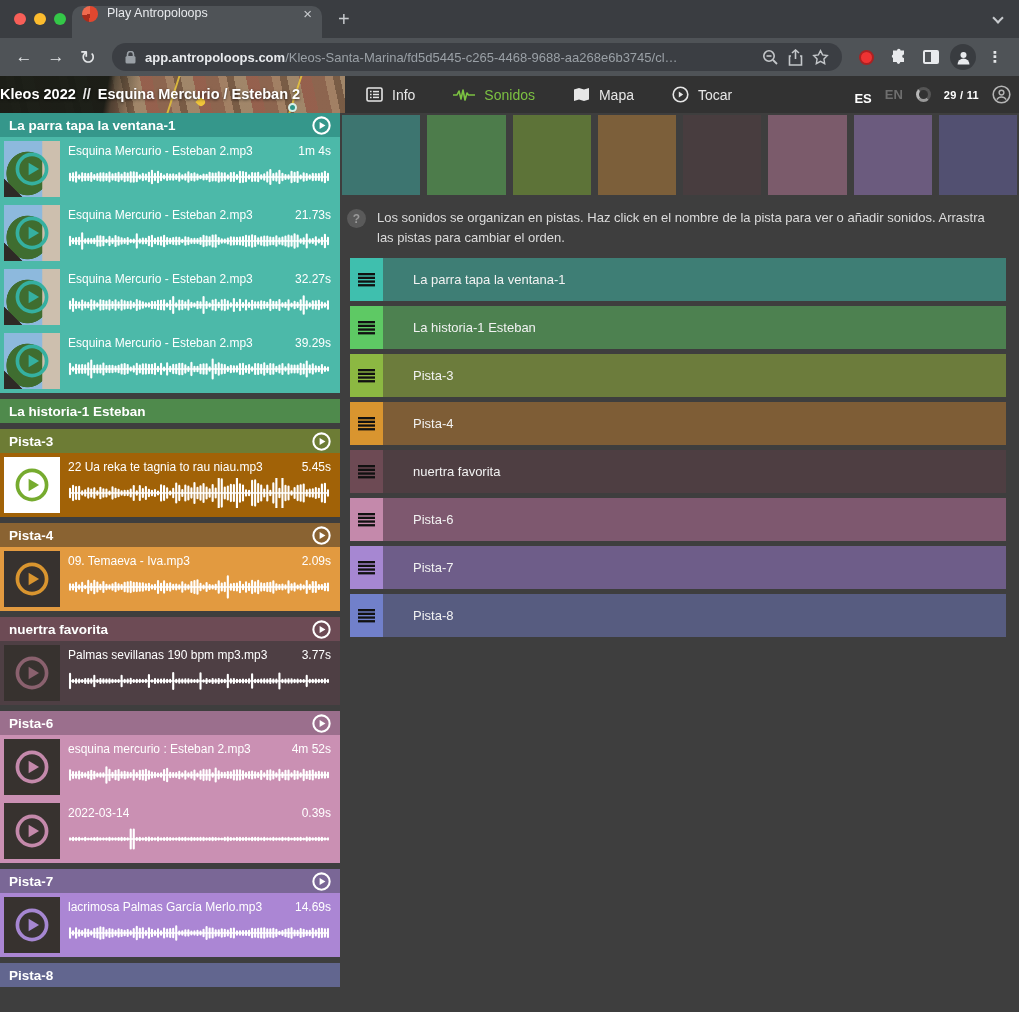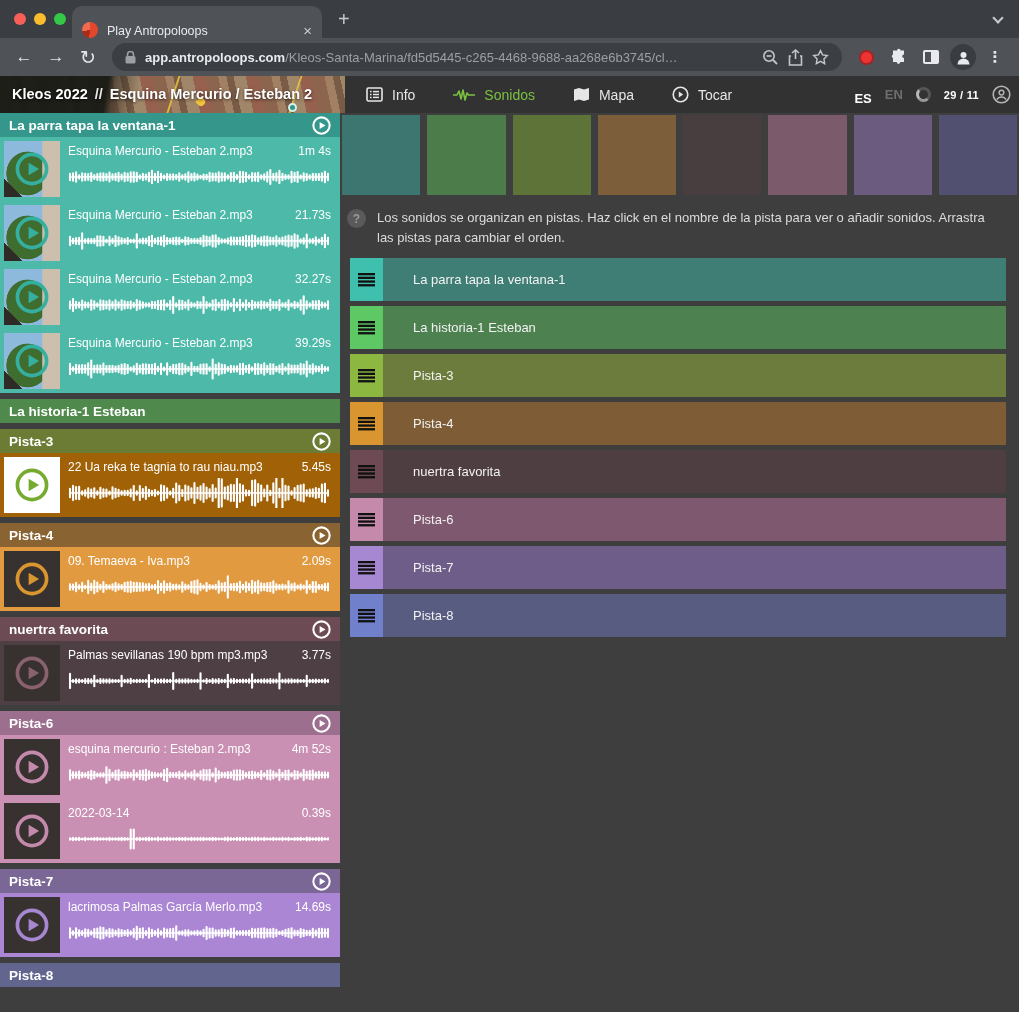--- a/index.html
+++ b/index.html
@@ -4,21 +4,21 @@
 <style>
   * { margin:0; padding:0; box-sizing:border-box; }
   html,body { width:1019px; height:1012px; overflow:hidden; }
   body { font-family:"Liberation Sans","DejaVu Sans",sans-serif; background:#3e3e3e; position:relative; }
 
   
   .tabstrip { position:absolute; left:0; top:0; width:1019px; height:38px; background:#3a3d41; }
   .traffic { position:absolute; left:14px; top:13px; display:flex; gap:8px; }
   .tl { width:12px; height:12px; border-radius:50%; }
   .tab { position:absolute; left:72px; top:6px; width:250px; height:32px; background:#4f5357;
-         border-radius:10px 10px 0 0; display:flex; align-items:flex-end; padding:0 10px; gap:9px; }
+         border-radius:10px 10px 0 0; display:flex; align-items:flex-start; padding:0 10px; gap:9px; }
   .favicon { width:16px; height:16px; border-radius:50%; flex-shrink:0;
              background:conic-gradient(#e2472e 0 52%, #a82c1c 52% 72%, #ef6a4e 72% 100%); }
   .tab-title { color:#e8eaed; font-size:12.5px; flex:1; white-space:nowrap; overflow:hidden; }
   .tab-close { color:#c8cbce; font-size:15px; line-height:15px; cursor:default; }
   .newtab { position:absolute; left:338px; top:8px; color:#c8cbce; font-size:20px; font-weight:400; }
   .strip-chev { position:absolute; right:16px; top:14px; width:9px; height:9px; }
   .chev-glyph { display:block; width:8px; height:8px; border-right:2px solid #c8cbce; border-bottom:2px solid #c8cbce; transform:rotate(45deg); }
 
   .toolbar { position:absolute; left:0; top:38px; width:1019px; height:38px; background:#4f5357;
              display:flex; align-items:center; padding:0 10px; gap:4px; }
@@ -47,21 +47,21 @@
             linear-gradient(0deg, rgba(60,50,40,.25), rgba(60,50,40,.25)),
             repeating-linear-gradient(78deg, #a8765c 0 13px, #c49a78 13px 21px, #8d6a4f 21px 28px, #c2a27f 28px 40px, #b3705a 40px 52px),
             #b08a68; }
   .hero::after { content:""; position:absolute; left:170px; top:-6px; width:120px; height:60px;
                  border:2px solid #e8c63c; transform:skewX(-18deg); opacity:.85; }
   .map-pin { position:absolute; left:197px; top:22px; width:8px; height:8px; border-radius:50% 50% 50% 0;
              background:#f0c53a; transform:rotate(45deg); z-index:2; }
   .map-dot { position:absolute; left:288px; top:27px; width:9px; height:9px; border-radius:50%;
              background:#2f9688; border:2px solid #d8efe8; z-index:2; }
   .hero-title { position:relative; z-index:3; color:#fff; font-size:14.5px; font-weight:700;
-                line-height:37px; padding-left:12px; white-space:nowrap; text-shadow:0 1px 3px rgba(0,0,0,.7); }
+                line-height:37px; padding-left:0; white-space:nowrap; text-shadow:0 1px 3px rgba(0,0,0,.7); }
   .hero-sep { color:#e8e8e8; font-weight:700; margin:0 7px; }
   .appnav { position:absolute; left:352px; top:0; height:37px; display:flex; align-items:flex-start; gap:0; }
   .nav-item { display:flex; align-items:center; gap:9px; padding:0 24px 0 14px; height:37px;
               color:#e6e6e6; font-size:14px; font-weight:500; }
   .nav-item svg { display:block; }
   .nav-item.active { color:var(--accent); }
   .hdr-right { position:absolute; right:8px; top:0; height:37px; display:flex; align-items:center; gap:13px; }
   .lang-es { color:#fff; font-size:13px; font-weight:700;margin-top:8px; }
   .lang-en { color:#6e6e6e; font-size:13px; font-weight:700; }
   .loadring { width:15px; height:15px; border-radius:50%; border:3px solid #555;

